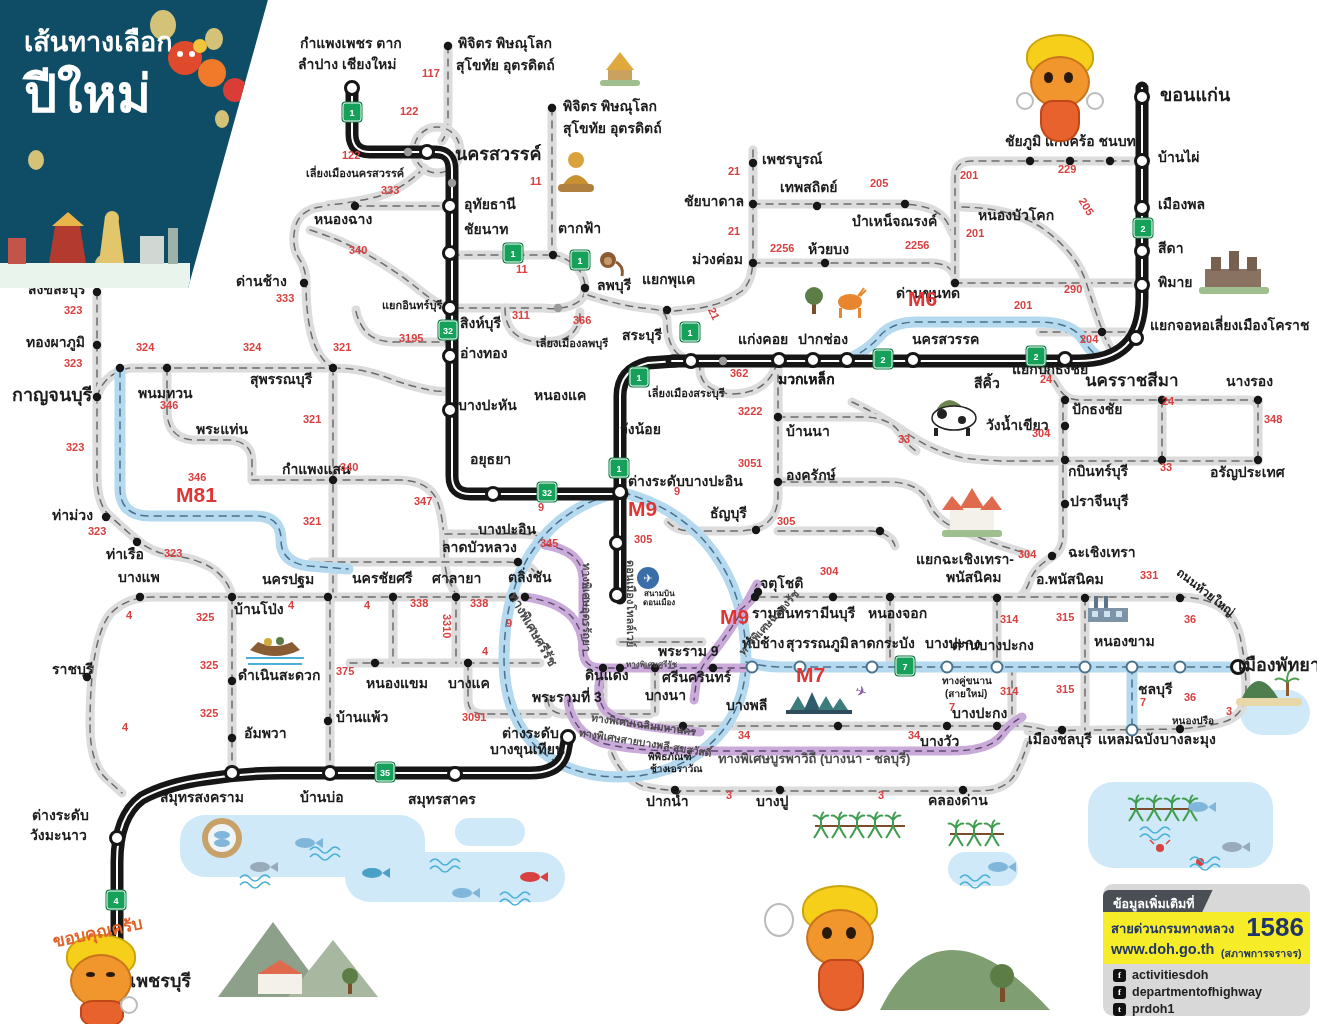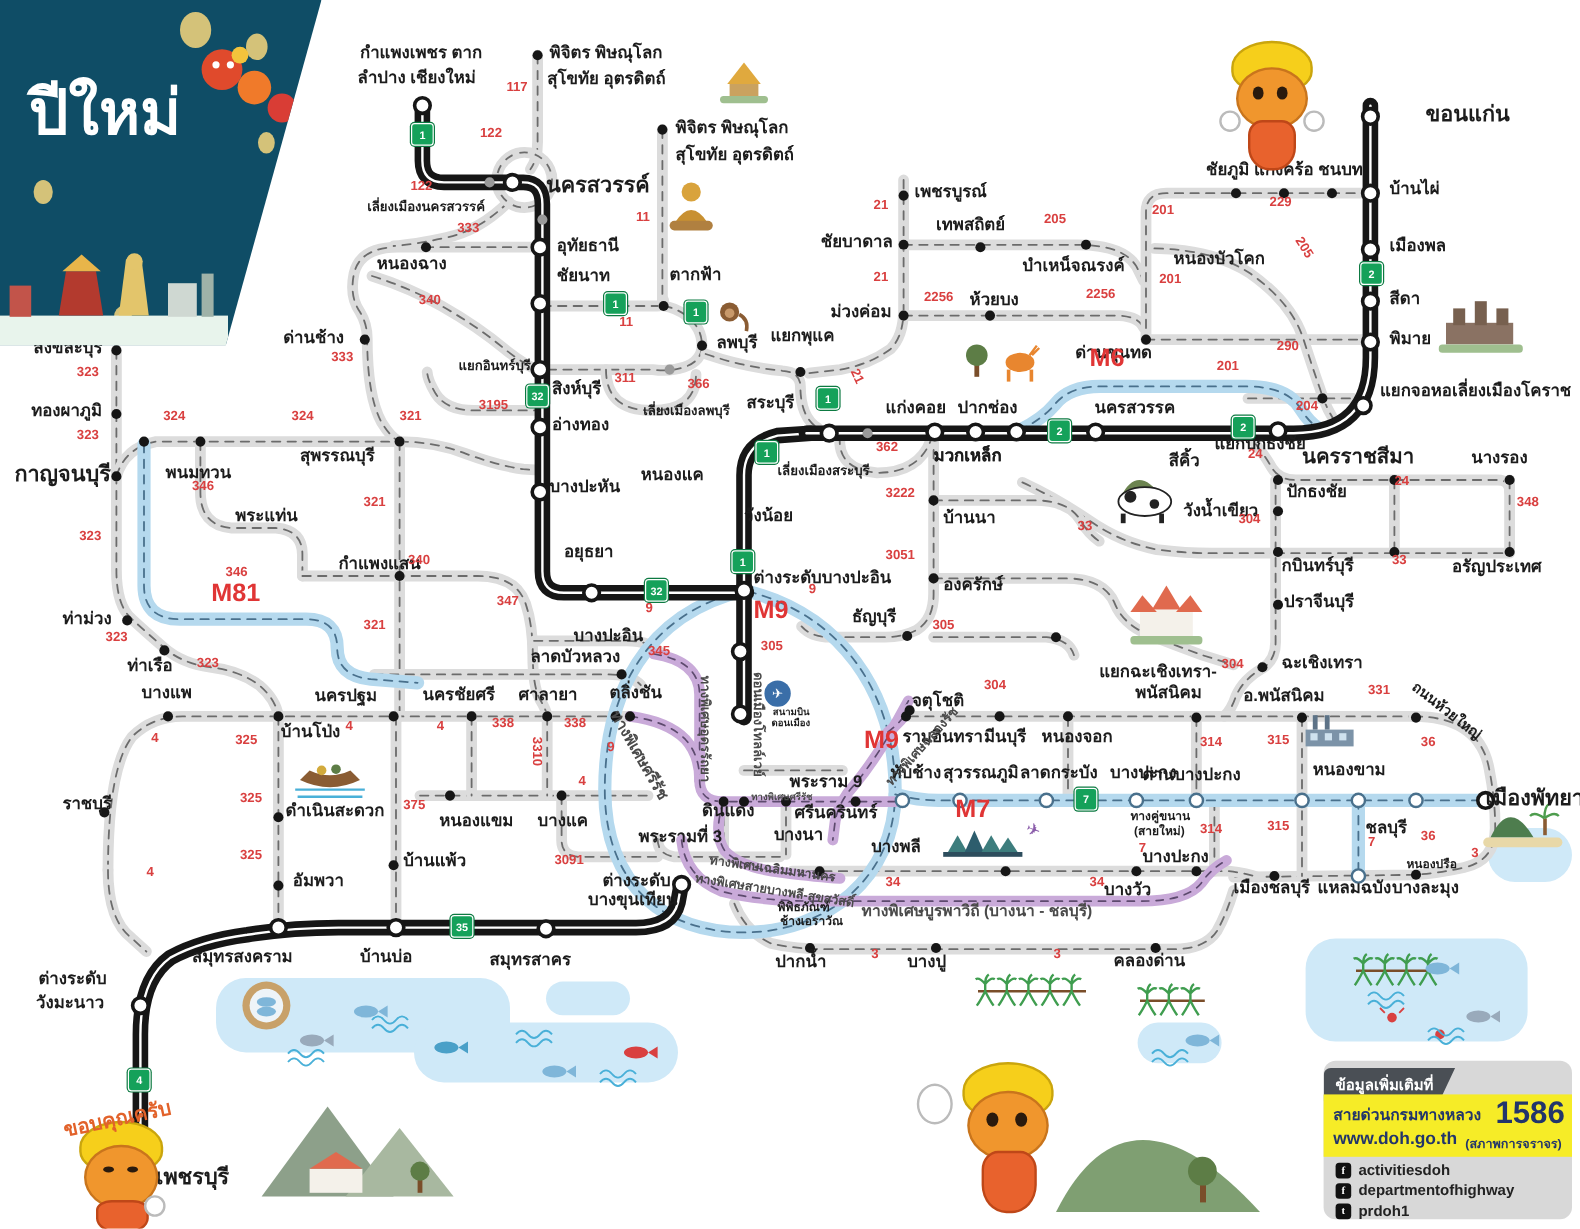--- a/index.html
+++ b/index.html
@@ -534,41 +534,41 @@
       <div class="lbl " style="left: 622px; top: 328px; font-size: 14px;">สระบุรี</div>
       <div class="lbl " style="left: 762px; top: 152px; font-size: 14px;">เพชรบูรณ์</div>
       <div class="lbl " style="left: 684px; top: 194px; font-size: 14px;">ชัยบาดาล</div>
       <div class="lbl " style="left: 780px; top: 180px; font-size: 14px;">เทพสถิตย์</div>
       <div class="lbl " style="left: 692px; top: 252px; font-size: 14px;">ม่วงค่อม</div>
       <div class="lbl " style="left: 808px; top: 242px; font-size: 14px;">ห้วยบง</div>
       <div class="lbl " style="left: 852px; top: 214px; font-size: 14px;">บำเหน็จณรงค์</div>
       <div class="lbl " style="left: 978px; top: 208px; font-size: 14px;">หนองบัวโคก</div>
       <div class="lbl " style="left: 1005px; top: 134px; font-size: 14px;">ชัยภูมิ แก้งคร้อ ชนบท</div>
       <div class="lbl " style="left: 896px; top: 286px; font-size: 14px;">ด่านขุนทด</div>
-      <div class="lbl " style="left: 1160px; top: 86px; font-size: 18px; margin-left: 28px;">ขอนแก่น</div>
+      <div class="lbl " style="left: 1160px; top: 86px; font-size: 18px;">ขอนแก่น</div>
       <div class="lbl " style="left: 1158px; top: 150px; font-size: 14px;">บ้านไผ่</div>
       <div class="lbl " style="left: 1158px; top: 197px; font-size: 14px;">เมืองพล</div>
       <div class="lbl " style="left: 1158px; top: 241px; font-size: 14px;">สีดา</div>
       <div class="lbl " style="left: 1158px; top: 275px; font-size: 14px;">พิมาย</div>
       <div class="lbl " style="left: 1150px; top: 318px; font-size: 14px;">แยกจอหอเลี่ยงเมืองโคราช</div>
       <div class="lbl " style="left: 738px; top: 332px; font-size: 14px;">แก่งคอย</div>
       <div class="lbl " style="left: 798px; top: 332px; font-size: 14px;">ปากช่อง</div>
       <div class="lbl " style="left: 778px; top: 372px; font-size: 14px;">มวกเหล็ก</div>
       <div class="lbl " style="left: 912px; top: 332px; font-size: 14px;">นครสวรรค</div>
       <div class="lbl " style="left: 974px; top: 376px; font-size: 14px;">สีคิ้ว</div>
       <div class="lbl " style="left: 1085px; top: 372px; font-size: 17px;">นครราชสีมา</div>
       <div class="lbl " style="left: 1226px; top: 374px; font-size: 14px;">นางรอง</div>
       <div class="lbl " style="left: 1072px; top: 402px; font-size: 14px;">ปักธงชัย</div>
       <div class="lbl " style="left: 986px; top: 418px; font-size: 14px;">วังน้ำเขียว</div>
       <div class="lbl " style="left: 1068px; top: 464px; font-size: 14px;">กบินทร์บุรี</div>
       <div class="lbl " style="left: 1210px; top: 465px; font-size: 14px;">อรัญประเทศ</div>
       <div class="lbl " style="left: 1070px; top: 494px; font-size: 14px;">ปราจีนบุรี</div>
       <div class="lbl " style="left: 1068px; top: 545px; font-size: 14px;">ฉะเชิงเทรา</div>
       <div class="lbl " style="left: 786px; top: 424px; font-size: 14px;">บ้านนา</div>
-      <div class="lbl " style="left: 786px; top: 480px; font-size: 14px;">องครักษ์</div>
+      <div class="lbl " style="left: 786px; top: 468px; font-size: 14px;">องครักษ์</div>
       <div class="lbl " style="left: 710px; top: 506px; font-size: 14px;">ธัญบุรี</div>
       <div class="lbl " style="left: 628px; top: 474px; font-size: 14px;">ต่างระดับบางปะอิน</div>
       <div class="lbl " style="left: 478px; top: 522px; font-size: 14px;">บางปะอิน</div>
       <div class="lbl " style="left: 442px; top: 540px; font-size: 14px;">ลาดบัวหลวง</div>
       <div class="lbl " style="left: 262px; top: 572px; font-size: 14px;">นครปฐม</div>
       <div class="lbl " style="left: 352px; top: 571px; font-size: 14px;">นครชัยศรี</div>
       <div class="lbl " style="left: 432px; top: 571px; font-size: 14px;">ศาลายา</div>
       <div class="lbl " style="left: 118px; top: 570px; font-size: 14px;">บางแพ</div>
       <div class="lbl " style="left: 234px; top: 602px; font-size: 14px;">บ้านโป่ง</div>
       <div class="lbl " style="left: 52px; top: 662px; font-size: 14px;">ราชบุรี</div>
@@ -739,20 +739,21 @@
       <div class="shield" style="left: 116px; top: 900px;">4</div>
       <div class="shield" style="left: 905px; top: 666px;">7</div>
     </div>
 
   <div id="title">
     <div class="lantern" style="left:150px;top:10px;width:26px;height:30px;"></div>
     <div class="lantern" style="left:205px;top:28px;width:18px;height:22px;"></div>
     <div class="lantern" style="left:28px;top:150px;width:16px;height:20px;"></div>
     <div class="lantern" style="left:215px;top:110px;width:14px;height:18px;"></div>
     <div class="lantern" style="left:95px;top:255px;width:15px;height:18px;"></div>
+    <div class="t1">เส้นทางเลือก</div>
     <div class="t2">ปีใหม่</div>
     <svg class="skyline" width="200" height="80">
       <rect x="0" y="55" width="190" height="25" fill="#e8f4ec"></rect>
       <polygon points="55,18 80,18 86,55 49,55" fill="#b33a2e"></polygon>
       <polygon points="52,18 84,18 68,4" fill="#e8b54a"></polygon>
       <polygon points="105,8 118,8 124,55 99,55" fill="#e3c56b"></polygon>
       <circle cx="112" cy="10" r="7" fill="#e3c56b"></circle>
       <rect x="140" y="28" width="24" height="28" fill="#cfd8d2"></rect>
       <rect x="8" y="30" width="18" height="26" fill="#c2544a"></rect>
       <rect x="168" y="20" width="10" height="36" fill="#9fb2a8"></rect>

